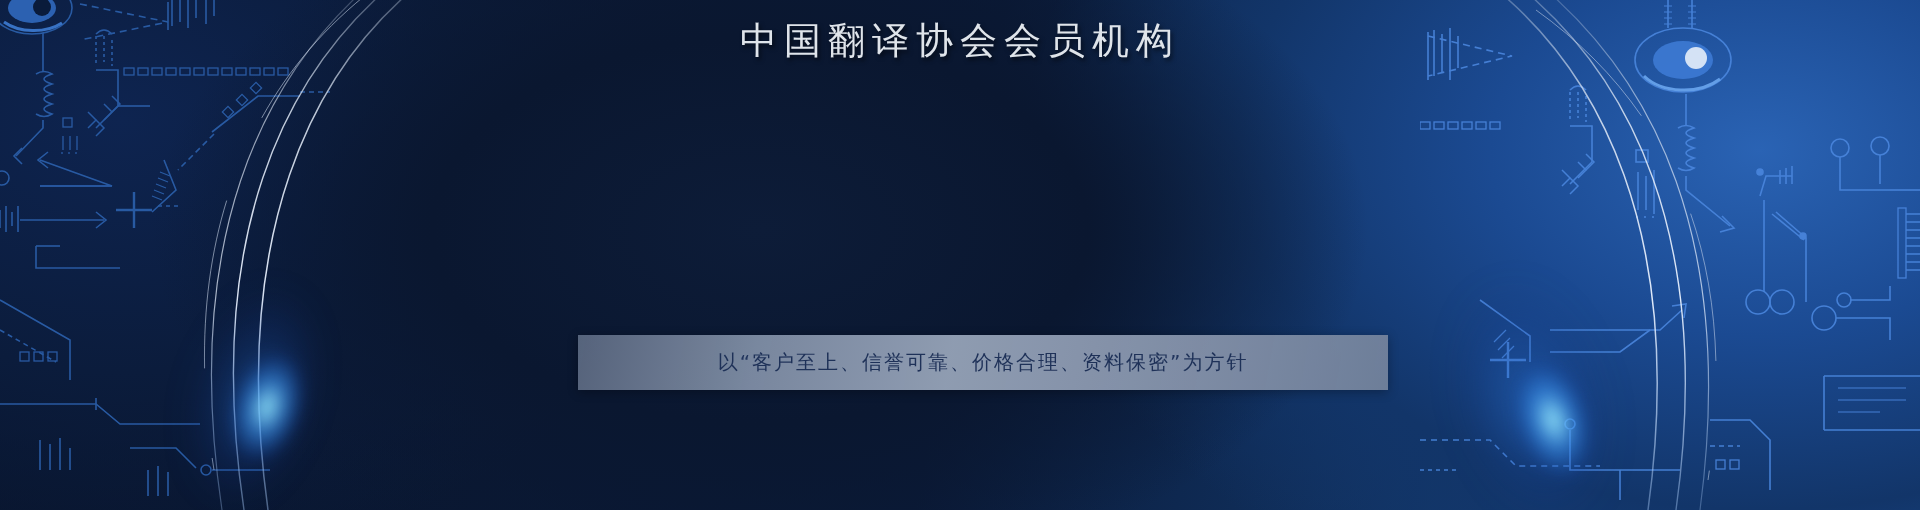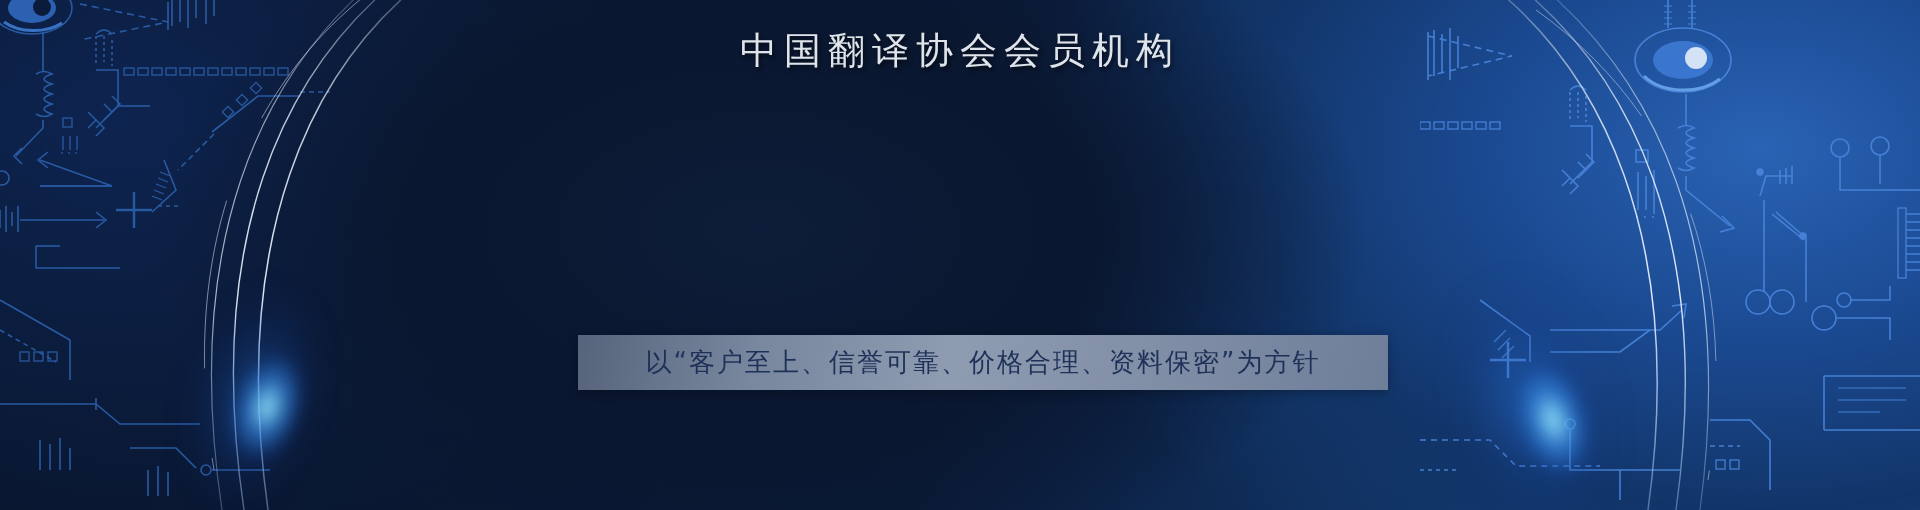--- a/index.html
+++ b/index.html
@@ -62,21 +62,21 @@
     line-height:1;
     white-space:nowrap;
     text-shadow:4px 5px 5px rgba(0,0,0,.55);
     font-family:"DejaVu Sans","Liberation Sans",sans-serif;
   }
   .t-w{color:#eceff3;}
   .t-y{color:#FFC90A;}
   .t-gap{display:inline-block;width:36px;}
 
   .subtitle{
-    margin-top:26px;
+    margin-top:16px;
     font-size:37px;
     color:#dfe4ea;
     letter-spacing:7px;
     white-space:nowrap;
     text-shadow:2px 3px 4px rgba(0,0,0,.55);
     font-family:"DejaVu Sans","Liberation Sans",sans-serif;
   }
 
   .tagline-box{
     position:absolute;
@@ -84,21 +84,21 @@
     display:flex;align-items:center;justify-content:center;
     background:linear-gradient(100deg,
         rgba(96,110,134,.88) 0%,
         rgba(131,145,168,.92) 22%,
         rgba(150,163,184,.95) 46%,
         rgba(139,152,175,.93) 70%,
         rgba(120,134,158,.90) 100%);
     box-shadow:0 2px 10px rgba(0,0,0,.30);
   }
   .tagline{
-    font-size:26px;
+    font-size:20px;
     color:#1e3158;
     letter-spacing:2px;
     white-space:nowrap;
     font-family:"DejaVu Sans","Liberation Sans",sans-serif;
   }
   .tagline .q{color:#22365e;}
 </style>
 </head>
 <body>
 

